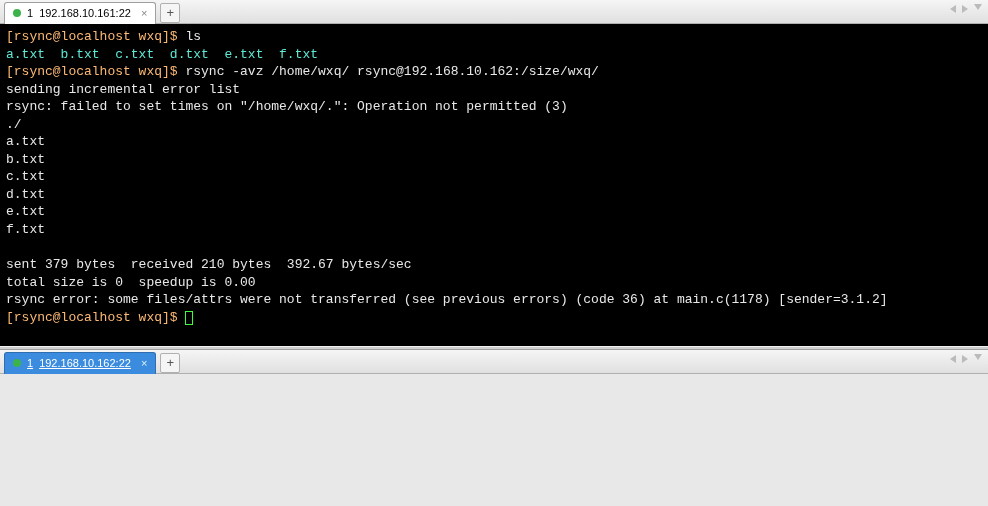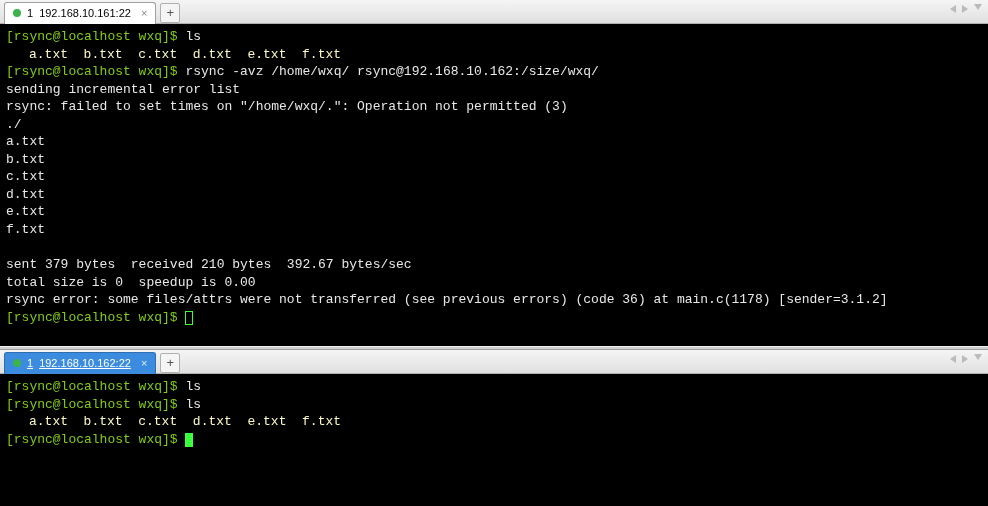--- a/index.html
+++ b/index.html
@@ -95,22 +95,22 @@
   background: #000000;
   color: #e8e8e8;
   padding: 4px 6px;
   line-height: 1.35;
   white-space: pre;
   overflow: hidden;
   font-size: 13px;
 }
 .terminal.top { height: 322px; }
 .terminal.bottom { flex: 1; }
-.prompt-user { color: #84cc16; }
-.file-list { color: #fef9c3; margin-left: 23px; }
+.prompt-user { color: #fdba74; }
+.file-list { color: #5eead4; }
 .cursor-box {
   display: inline-block;
   width: 8px; height: 14px;
   border: 1px solid #3bff3b;
   vertical-align: text-bottom;
 }
 .cursor-solid {
   display: inline-block;
   width: 8px; height: 14px;
   background: #3bff3b;
@@ -172,18 +172,13 @@
       <span class="tab-label">192.168.10.162:22</span>
       <span class="tab-close">×</span>
     </div>
     <div class="addtab">+</div>
     <div class="tabbar-right">
       <span class="arrow left"></span>
       <span class="arrow right"></span>
       <span class="arrow down"></span>
     </div>
   </div>
-  <div class="terminal bottom"><span class="prompt-user">[rsync@localhost wxq]$ </span><span>ls</span>
-<span class="prompt-user">[rsync@localhost wxq]$ </span><span>ls</span>
-<span class="file-list">a.txt  b.txt  c.txt  d.txt  e.txt  f.txt</span>
-<span class="prompt-user">[rsync@localhost wxq]$ </span><span class="cursor-solid"></span>
-</div>
 </div>
 
 </body></html>

